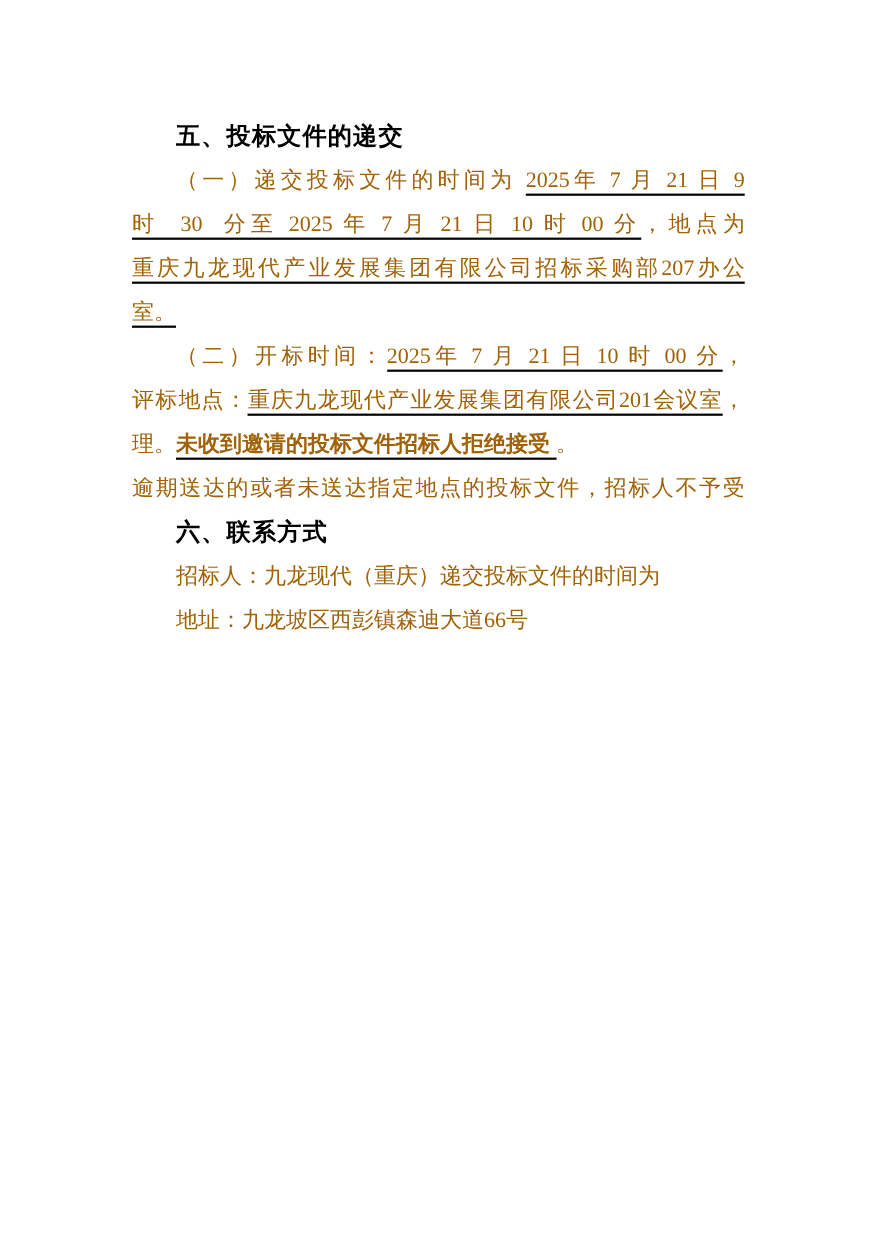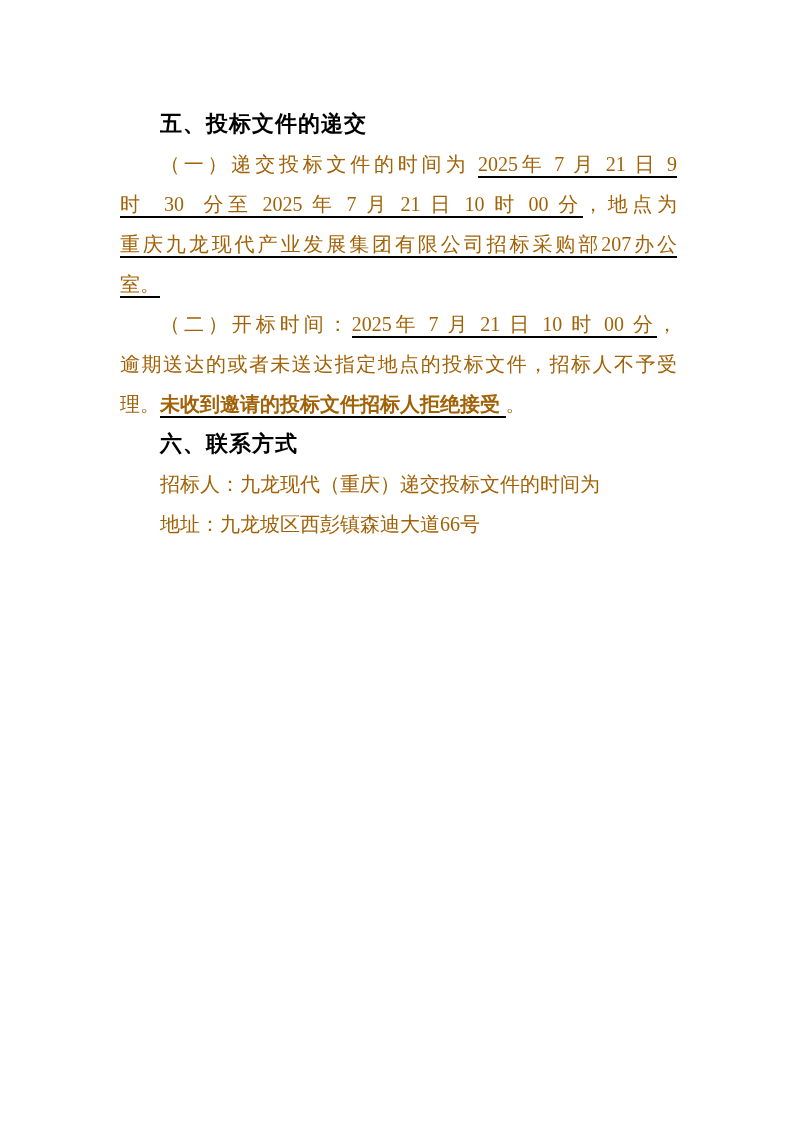--- a/index.html
+++ b/index.html
@@ -72,24 +72,27 @@
     <span class="u">重庆九龙现代产业发展集团有限公司招标采购部207办公</span>
   </div>
   <div class="line endline">
     <span class="u">室。</span>
   </div>
 
   <div class="line indent">
     <span>（二）开标时间：</span><span class="u">2025年 7 月 21 日 10 时 00 分</span><span>，</span>
   </div>
   <div class="line">
-    <span>逾期送达的或者未送达指定地点的投标文件，招标人不予受</span>
+    <span>评标地点：</span><span class="u">重庆九龙现代产业发展集团有限公司201会议室</span><span>，</span>
   </div>
   <div class="line endline">
     <span>理。</span><span class="b u">未收到邀请的投标文件招标人拒绝接受&nbsp;</span><span>。</span>
+  </div>
+  <div class="line">
+    <span>逾期送达的或者未送达指定地点的投标文件，招标人不予受</span>
   </div>
 
   <div class="heading">六、联系方式</div>
 
   <div class="line plainline indent">招标人：九龙现代（重庆）递交投标文件的时间为</div>
   <div class="line plainline indent">地址：九龙坡区西彭镇森迪大道66号</div>
 
 </div>
 
 </body></html>

